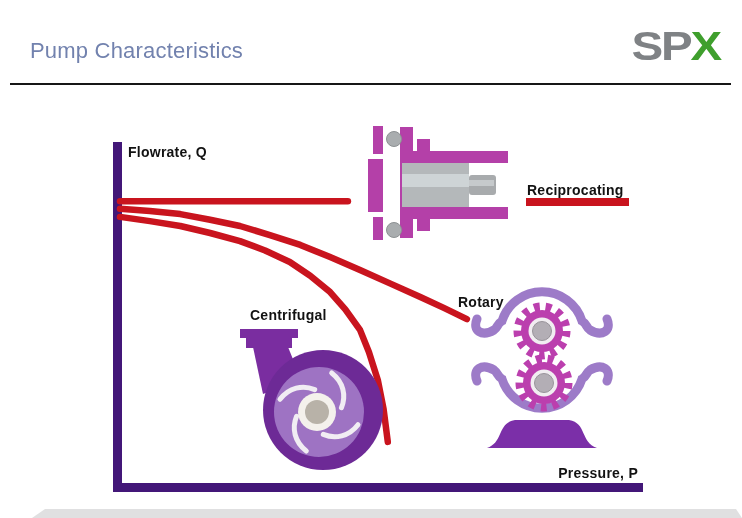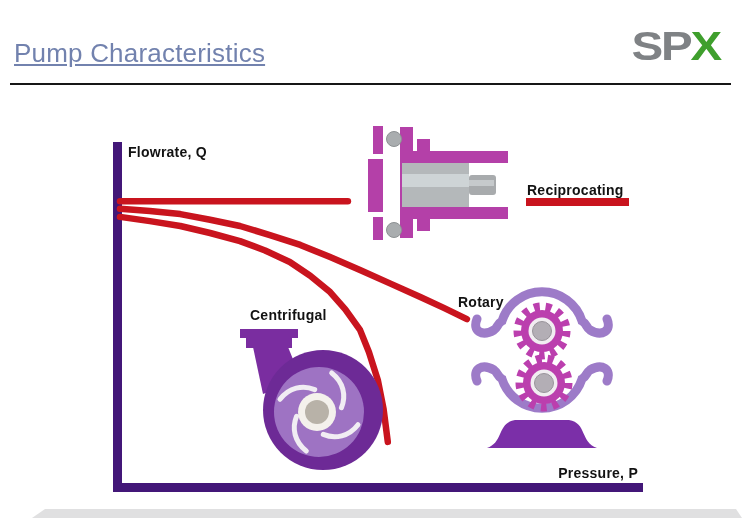--- a/index.html
+++ b/index.html
@@ -1,22 +1,22 @@
 <!DOCTYPE html>
 <html><head>
 <meta charset="utf-8">
 <style>
   html,body{margin:0;padding:0;}
   body{
     width:742px;height:518px;position:relative;overflow:hidden;
     background:#ffffff;font-family:"Liberation Sans",sans-serif;
   }
   .title{
-    position:absolute;left:14px;top:38px;font-size:26px;font-weight:400;
-    color:#7282ae;letter-spacing:.2px;white-space:nowrap;text-decoration:underline;
+    position:absolute;left:30px;top:38px;font-size:22px;font-weight:400;
+    color:#7282ae;letter-spacing:.2px;white-space:nowrap;
   }
   .logo{
     position:absolute;right:22px;top:26px;font-size:44px;font-weight:800;
     letter-spacing:-2px;line-height:1;transform:scale(1.08,.92);transform-origin:right top;
     white-space:nowrap;
   }
   .logo .g{color:#7f8285}
   .logo .x{color:#3f9f2d}
   .rule{position:absolute;left:10px;right:11px;top:83px;height:2px;background:#161616}
   svg.diagram{position:absolute;left:0;top:0;width:742px;height:518px}

